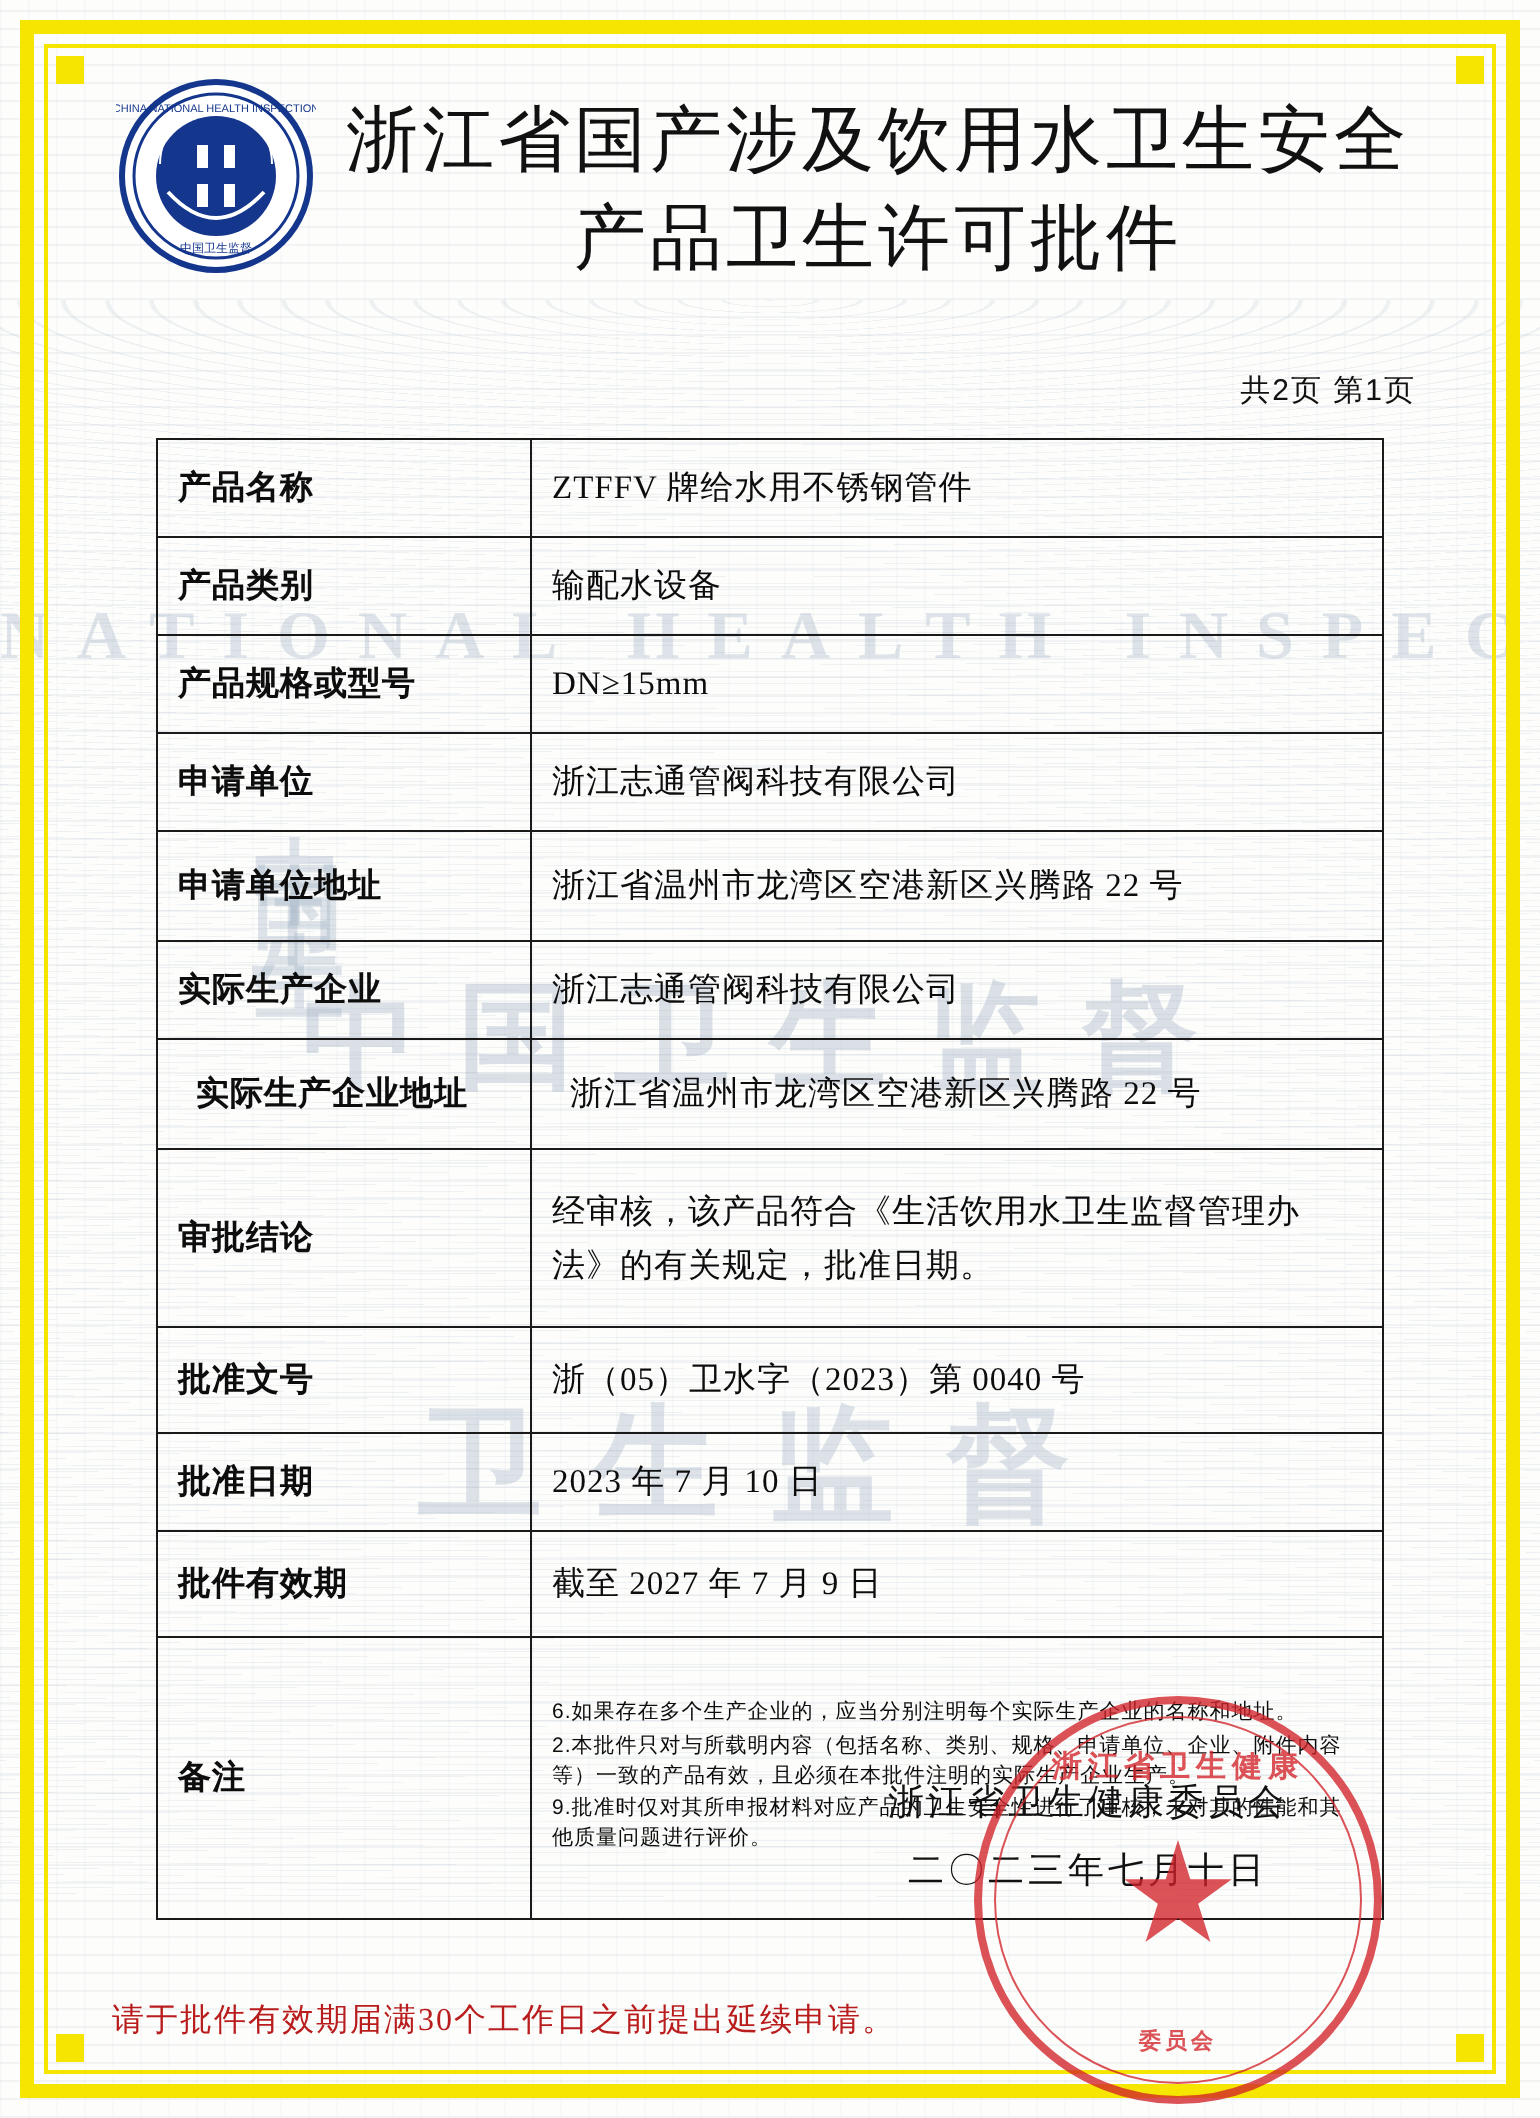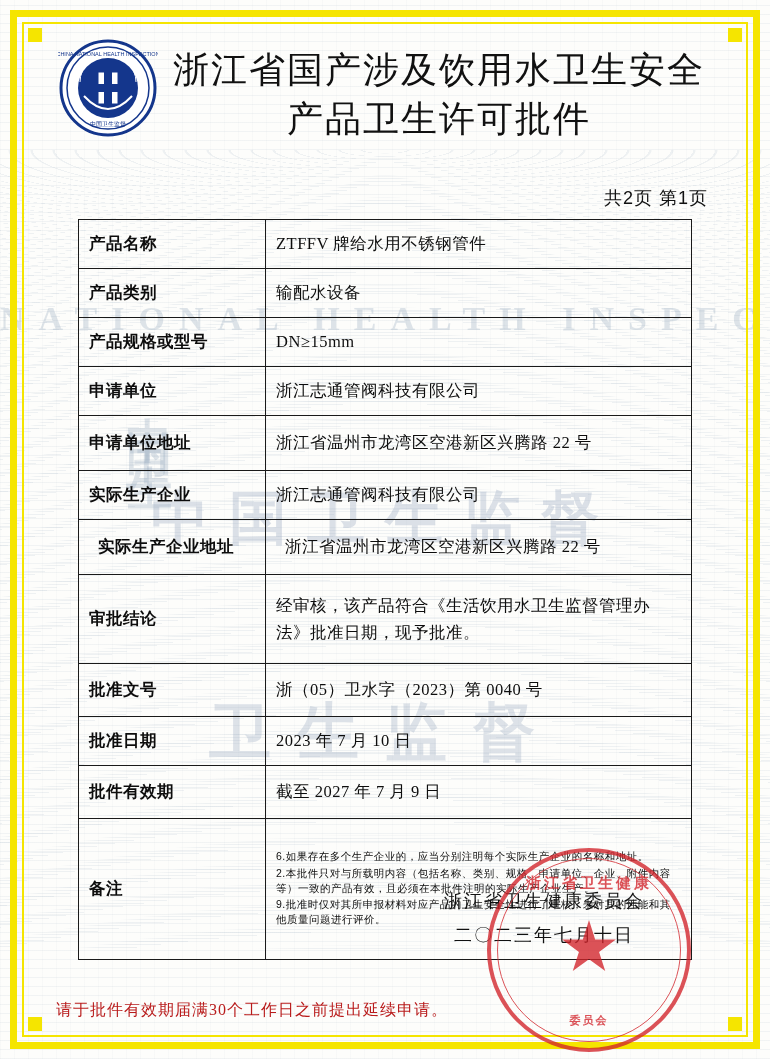--- a/index.html
+++ b/index.html
@@ -167,21 +167,21 @@
     color: #111111;
     line-height: 1.35;
     white-space: nowrap;
   }
 
   
   .page-count {
     position: absolute;
     right: 62px;
     top: 186px;
-    font-size: 18px;
+    font-size: 15px;
     color: #111;
     letter-spacing: 1px;
     font-family: "Liberation Sans", sans-serif;
   }
 
   
   .table-wrap {
     position: absolute;
     left: 78px;
     top: 219px;
@@ -377,21 +377,21 @@
         <tr class="r-mfr">
           <td class="label">实际生产企业</td>
           <td class="value">浙江志通管阀科技有限公司</td>
         </tr>
         <tr class="r-mfraddr">
           <td class="label">实际生产企业地址</td>
           <td class="value">浙江省温州市龙湾区空港新区兴腾路 22 号</td>
         </tr>
         <tr class="r-conclusion">
           <td class="label">审批结论</td>
-          <td class="value conclusion-text">经审核，该产品符合《生活饮用水卫生监督管理办法》批准日期，现予批准。</td>
+          <td class="value conclusion-text">经审核，该产品符合《生活饮用水卫生监督管理办法》的有关规定，批准日期。</td>
         </tr>
         <tr class="r-docno">
           <td class="label">批准文号</td>
           <td class="value">浙（05）卫水字（2023）第 0040 号</td>
         </tr>
         <tr class="r-date">
           <td class="label">批准日期</td>
           <td class="value">2023 年 7 月 10 日</td>
         </tr>
         <tr class="r-valid">

